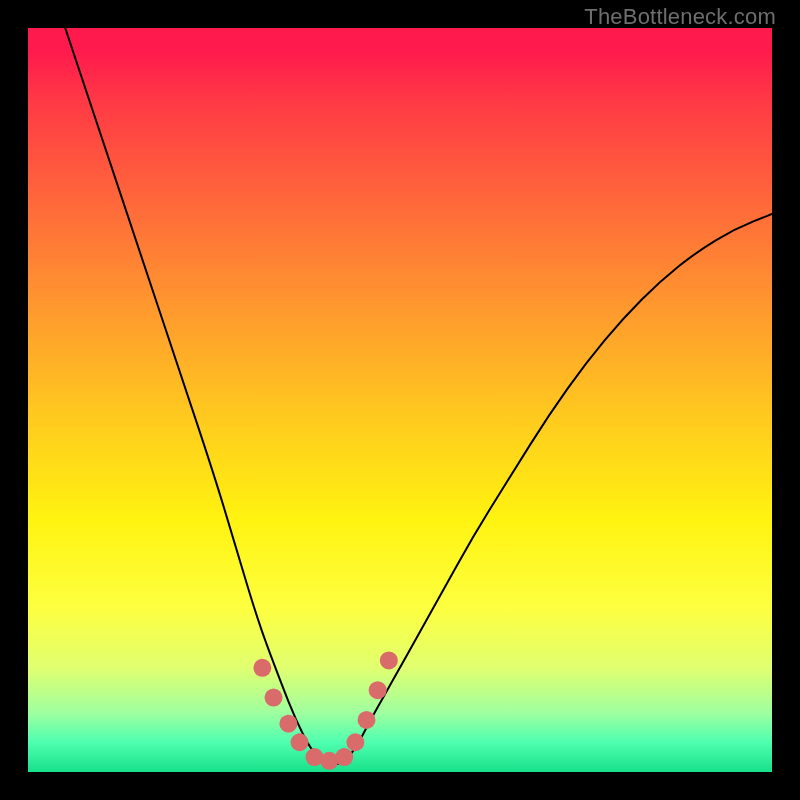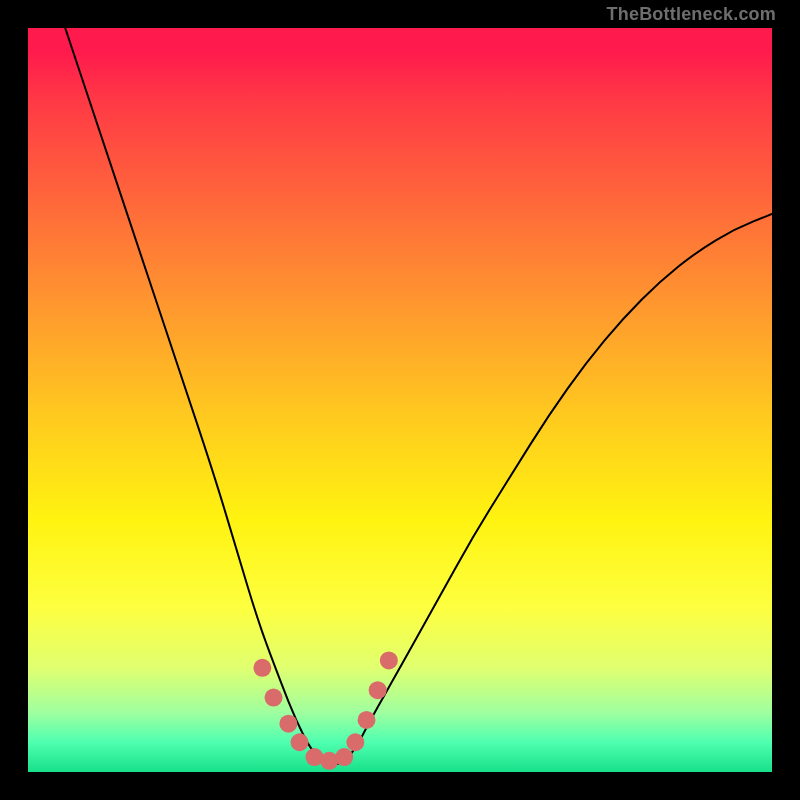--- a/index.html
+++ b/index.html
@@ -42,23 +42,23 @@
       #e0ff70 86%,
       #9fff9f 92%,
       #4fffb0 96%,
       #18e08a 100%);
   }
   .attribution {
     position: absolute;
     top: 4px;
     right: 24px;
     font-family: Arial, Helvetica, sans-serif;
-    font-size: 18px;
+    font-size: 22px;
     color: #6e6e6e;
-    font-weight: 700;
+    font-weight: 400;
     letter-spacing: 0.2px;
   }
   svg.curve {
     position: absolute;
     top: 0;
     left: 0;
     pointer-events: none;
   }
 </style>
 </head>

